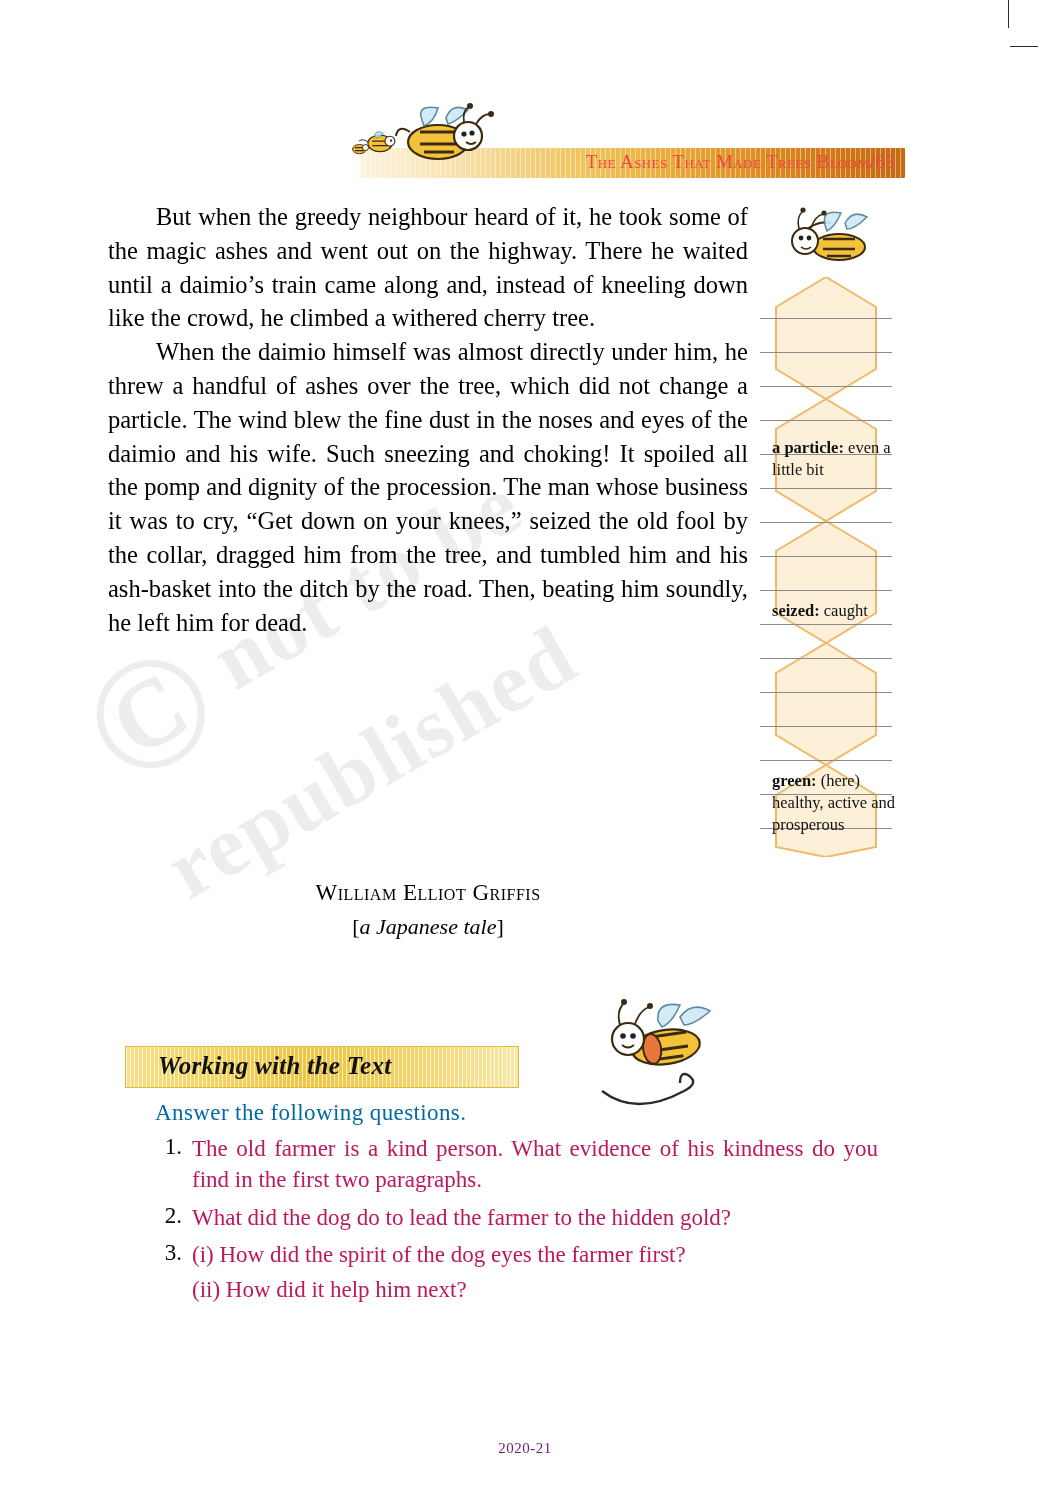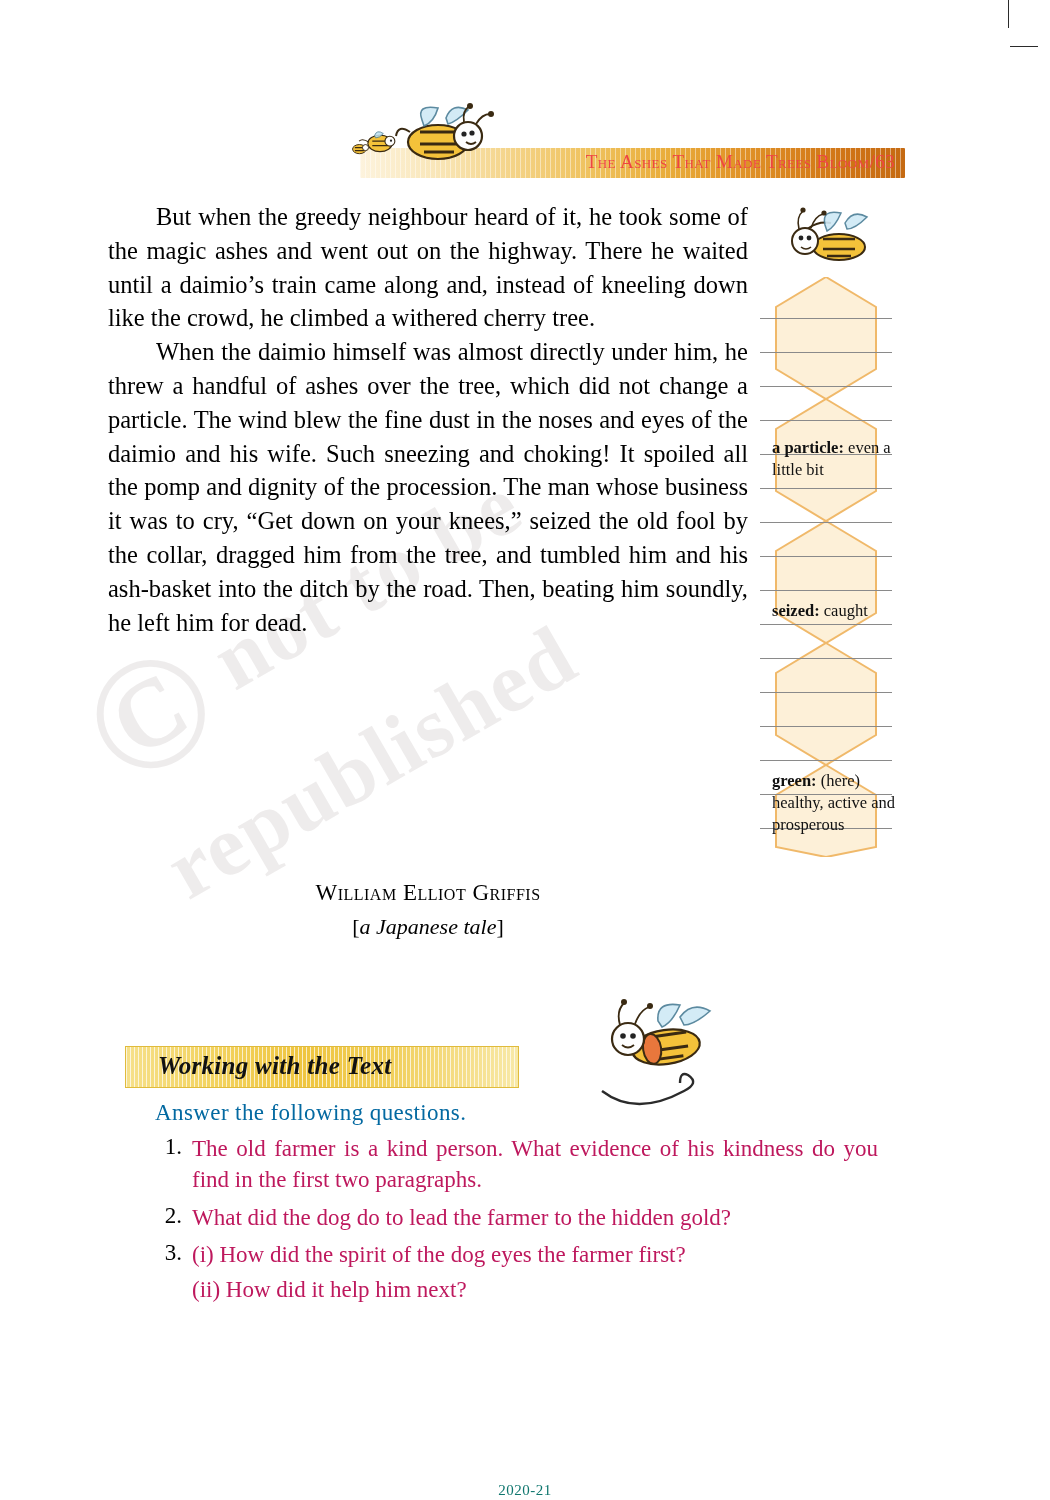--- a/index.html
+++ b/index.html
@@ -272,23 +272,22 @@
   .qsub { margin-top: 4px; }
 
   .footer {
     position: absolute;
     left: 0;
     top: 1440px;
     width: 1050px;
     text-align: center;
     font-family: "Liberation Serif", serif;
     font-size: 15px;
-    color: #0f766e;
+    color: #701a75;
     letter-spacing: 0.5px;
-    margin-top: 42px;
   }
 </style>
 </head>
 <body>
 
 <div class="page">
 
   <div class="crop-mark crop-v" style="left:1008px; top:0px;"></div>
   <div class="crop-mark crop-h" style="left:1010px; top:46px;"></div>
 

